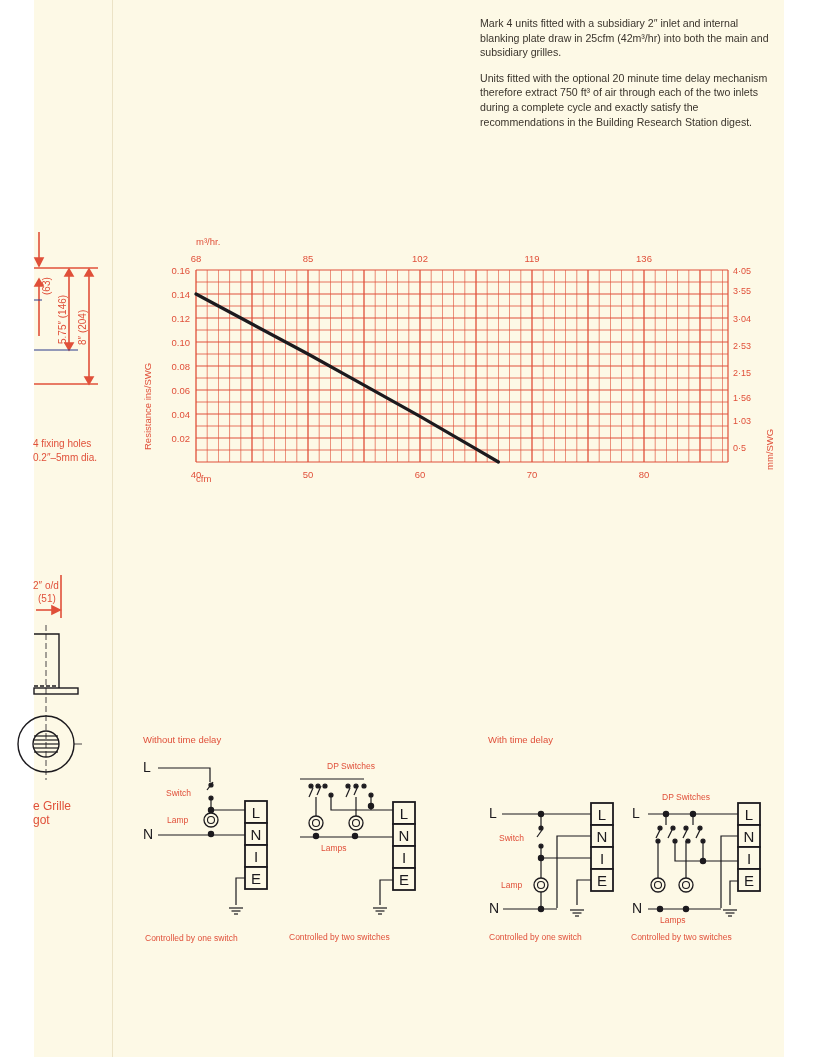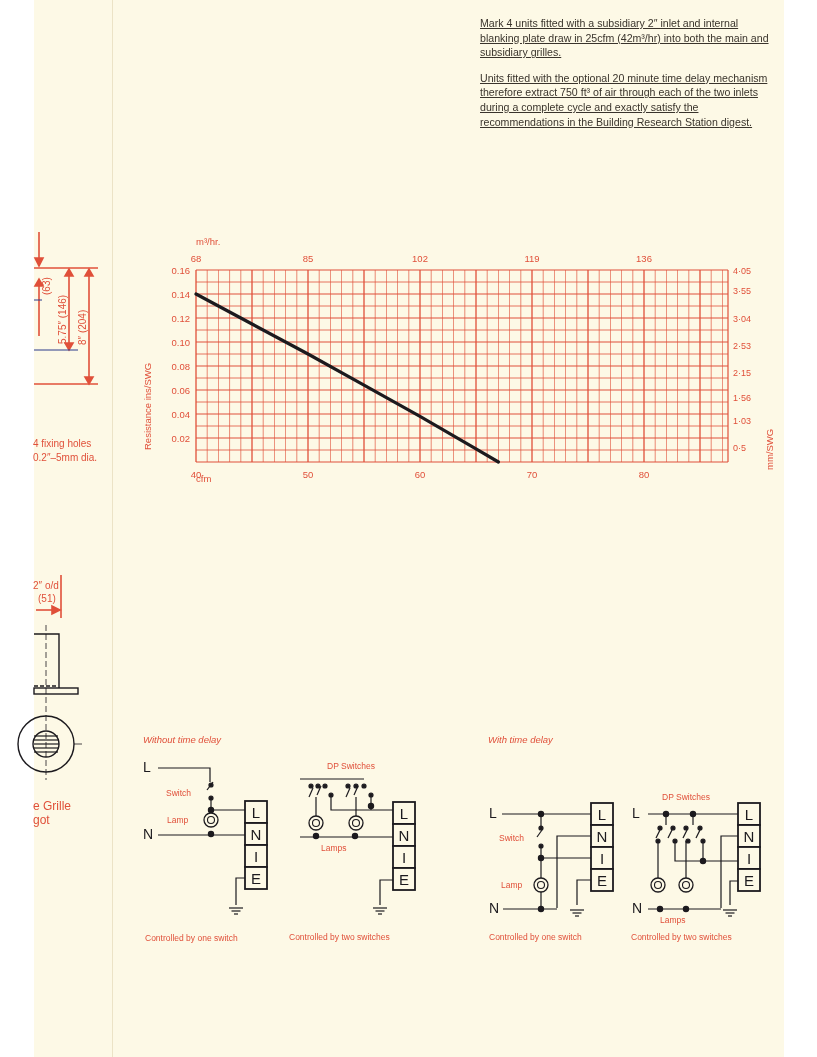--- a/index.html
+++ b/index.html
@@ -1,23 +1,23 @@
 <!DOCTYPE html>
 <html><head>
 <meta charset="utf-8">
 <style>
   html, body { margin:0; padding:0; }
   body { width:817px; height:1057px; background:#ffffff; position:relative; overflow:hidden;
          font-family:"Liberation Sans", sans-serif; }
   .page { position:absolute; left:34px; top:0; width:750px; height:1057px; background:#fdf9e6; }
   .fold { position:absolute; left:112px; top:0; width:1px; height:1057px; background:#ece3c6; }
   .intro { position:absolute; left:480px; top:16px; width:300px; color:#3a342c; font-size:10.6px; line-height:14.6px; }
-  .intro p { margin:0 0 11px 0;text-decoration:underline; }
+  .intro p { margin:0 0 11px 0; }
   svg text { font-family:"Liberation Sans", sans-serif; }
-  .sec { position:absolute; color:#e0503a; font-size:9.5px;font-style:italic; }
+  .sec { position:absolute; color:#e0503a; font-size:9.5px; }
 </style>
 </head>
 <body>
 
 <div class="page"></div>
 <div class="fold"></div>
 
 <div class="intro">
   <p>Mark 4 units fitted with a subsidiary 2″ inlet and internal blanking plate draw in 25cfm (42m³/hr) into both the main and subsidiary grilles.</p>
   <p>Units fitted with the optional 20 minute time delay mechanism therefore extract 750 ft³ of air through each of the two inlets during a complete cycle and exactly satisfy the recommendations in the Building Research Station digest.</p>

